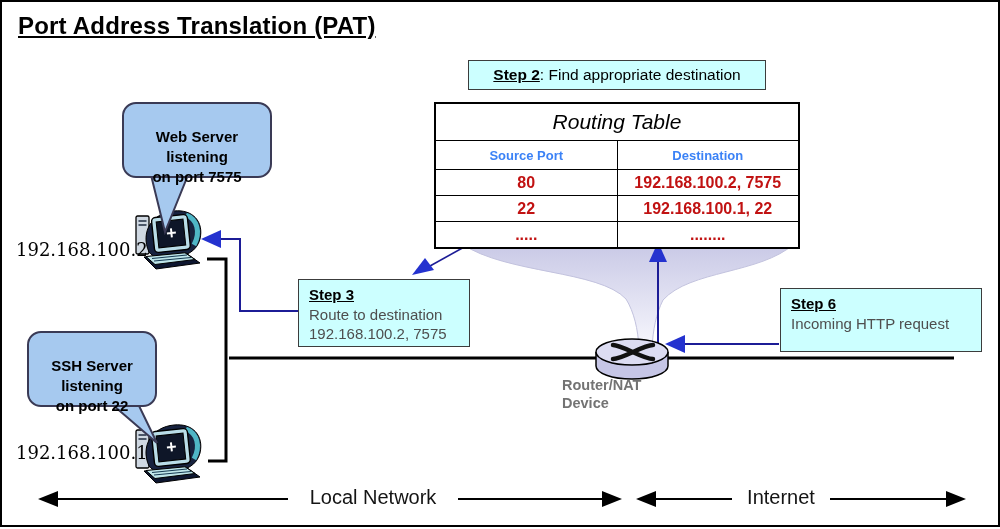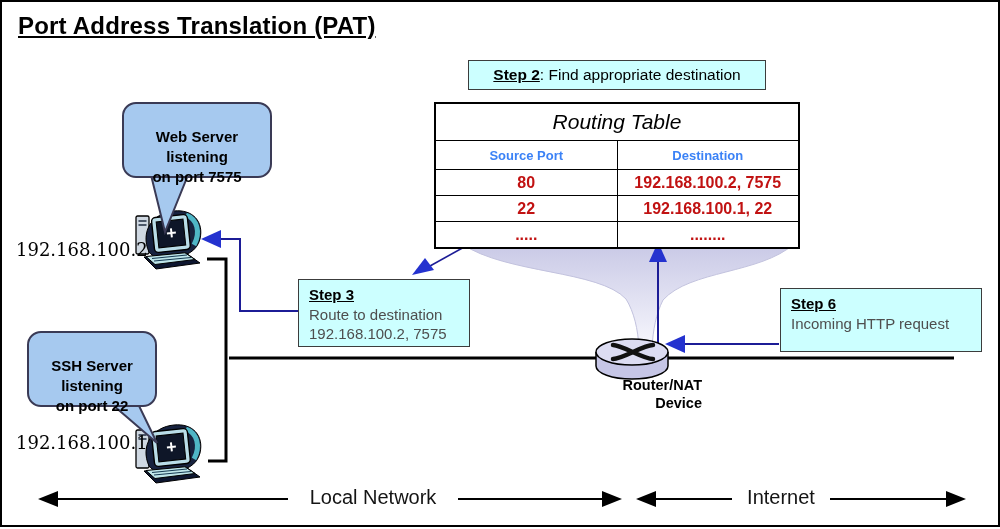--- a/index.html
+++ b/index.html
@@ -27,24 +27,24 @@
   .col-src{width:127px;} .col-dst{width:239px;border-radius:14px;}
 
   .bubble{position:absolute;background:var(--bubble-bg,#a6c9ef);border:2px solid var(--bubble-border,#3a3a55);
     border-radius:14px;text-align:center;font-weight:bold;font-size:15px;line-height:1.32;color:#000;
     box-sizing:border-box;padding-top:23px;}
   #web-bubble{left:120px;top:100px;width:150px;height:76px;}
   #ssh-bubble{left:25px;top:312px;width:130px;height:76px;margin-top:17px;}
 
   .ip-label{position:absolute;font-family:"DejaVu Serif", serif;font-size:18px;color:#000;white-space:nowrap;}
   #ip1{left:14px;top:237px;}
-  #ip2{left:14px;top:430px;}
+  #ip2{left:14px;top:440px;}
 
-  .router-label{position:absolute;left:560px;top:374px;width:140px;text-align:right;
-    font-weight:bold;font-size:14.5px;line-height:1.25;color:#000000;}
+  .router-label{position:absolute;left:560px;top:374px;width:140px;text-align:left;
+    font-weight:bold;font-size:14.5px;line-height:1.25;color:#737373;}
 
   .zone-label{position:absolute;top:484px;font-size:20px;color:#141414;text-align:center;}
   #zone-local{left:288px;width:166px;}
   #zone-internet{left:729px;width:100px;}
 </style>
 </head>
 <body>
 
 <div id="stage">
 

